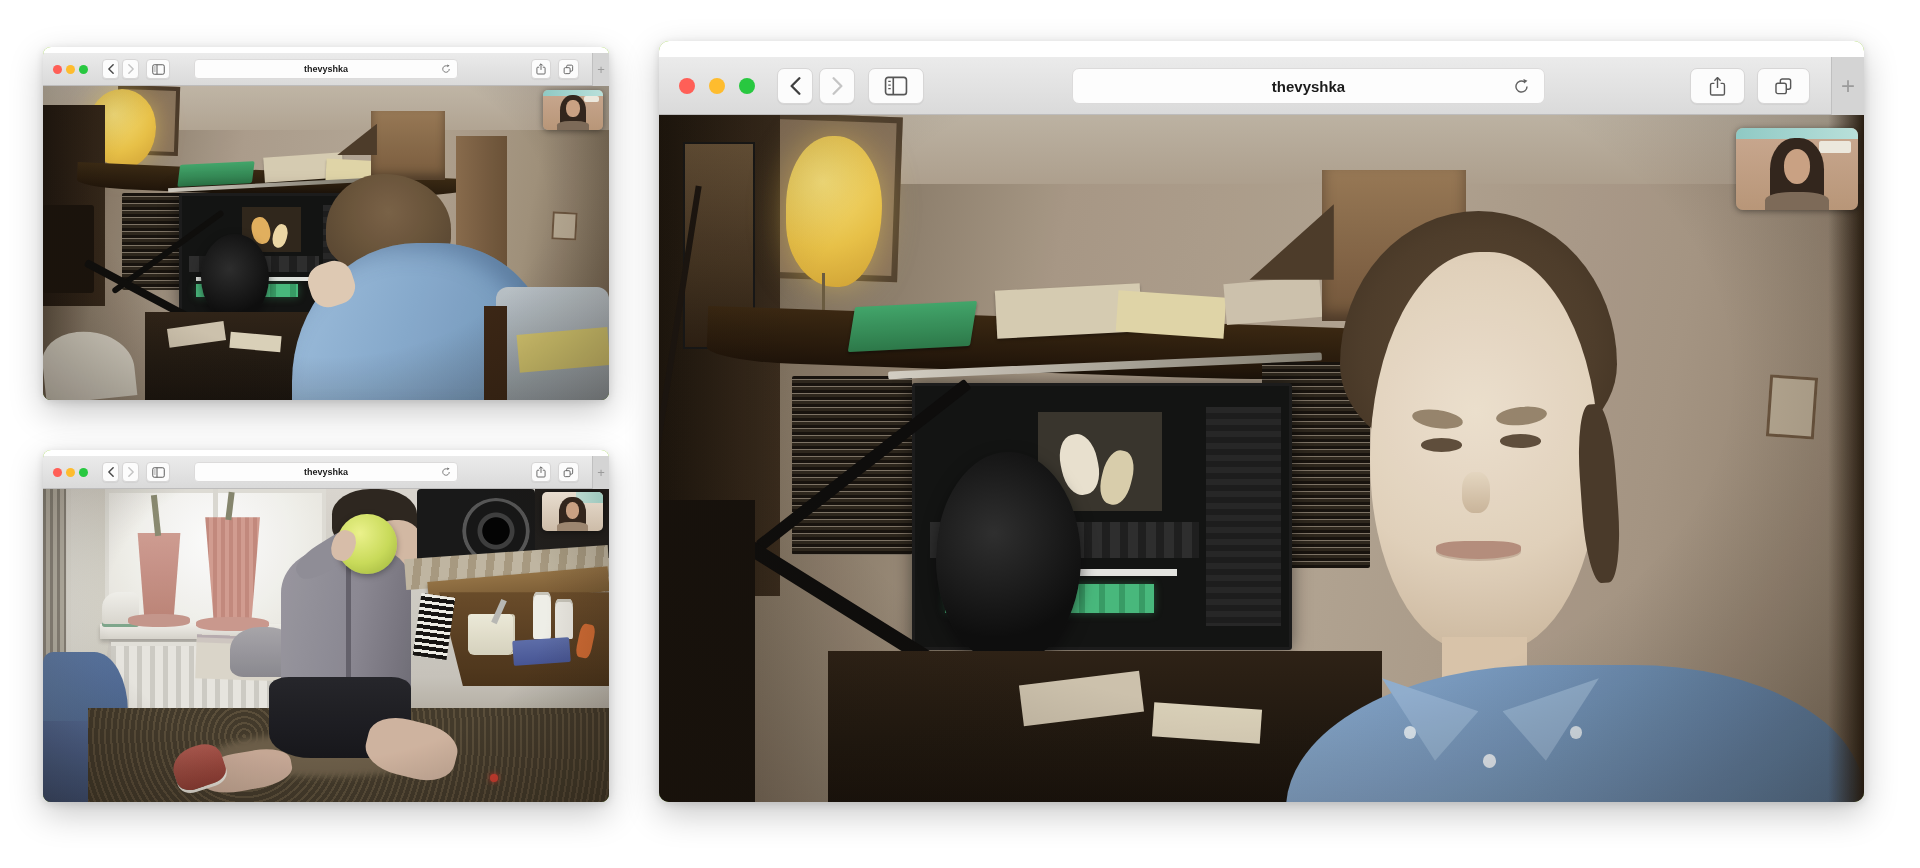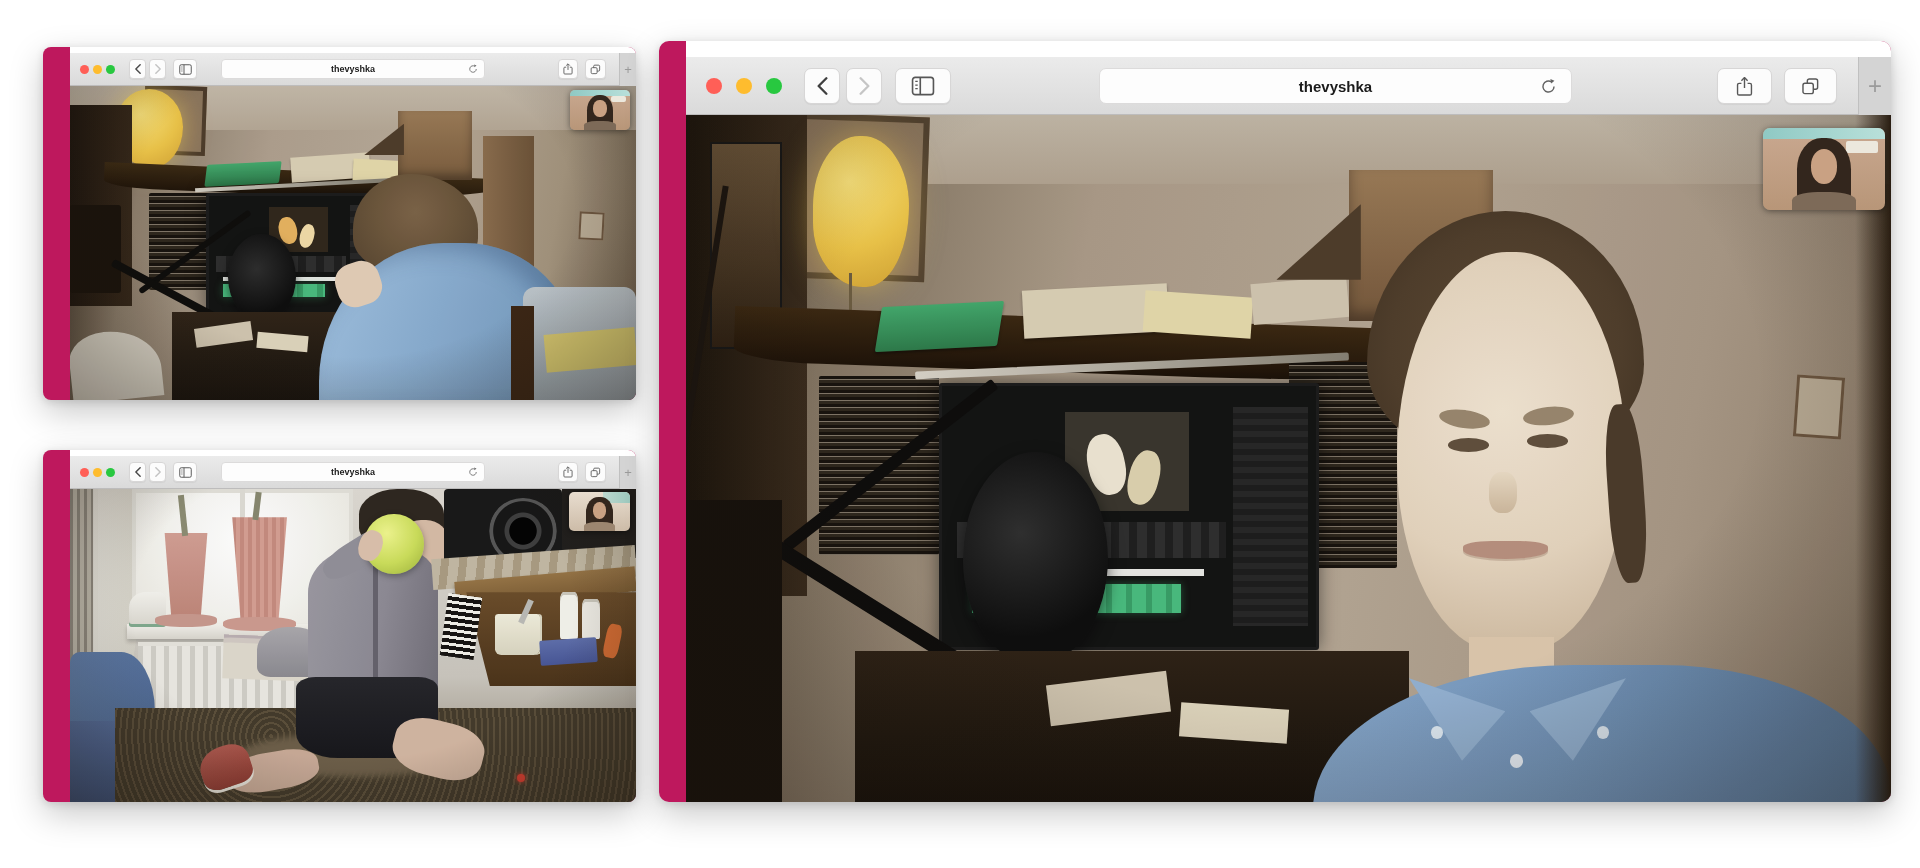--- a/index.html
+++ b/index.html
@@ -1,20 +1,20 @@
 <!DOCTYPE html>
 <html><head>
 <meta charset="utf-8">
 <style>
   html,body{margin:0;padding:0;background:#ffffff;}
   .canvas{position:relative;width:1920px;height:868px;background:#ffffff;overflow:hidden;
           font-family:"Liberation Sans", sans-serif;}
   
-  .win{position:absolute;background:#be185d;border-radius:10px;overflow:hidden;
-       box-shadow:0 12px 34px rgba(0,0,0,.22), 0 2px 8px rgba(0,0,0,.12);padding-left:27px;}
+  .win{position:absolute;background:#84cc16;border-radius:10px;overflow:hidden;
+       box-shadow:0 12px 34px rgba(0,0,0,.22), 0 2px 8px rgba(0,0,0,.12);}
   .cap{width:100%;background:#ffffff;}
   .toolbar{position:relative;width:100%;
            background:linear-gradient(#ebebeb,#dadada);
            border-bottom:1px solid #bdbcbc;box-sizing:border-box;}
   .tl{position:absolute;border-radius:50%;}
   .btn{position:absolute;background:#fcfcfc;border:1px solid #d7d6d6;border-radius:7px;
        box-sizing:border-box;display:flex;align-items:center;justify-content:center;
        box-shadow:0 1px 1px rgba(0,0,0,.05);}
   .btn svg{display:block;}
   .urlbar{position:absolute;background:#fdfdfd;border:1px solid #dcdbdb;border-radius:7px;

